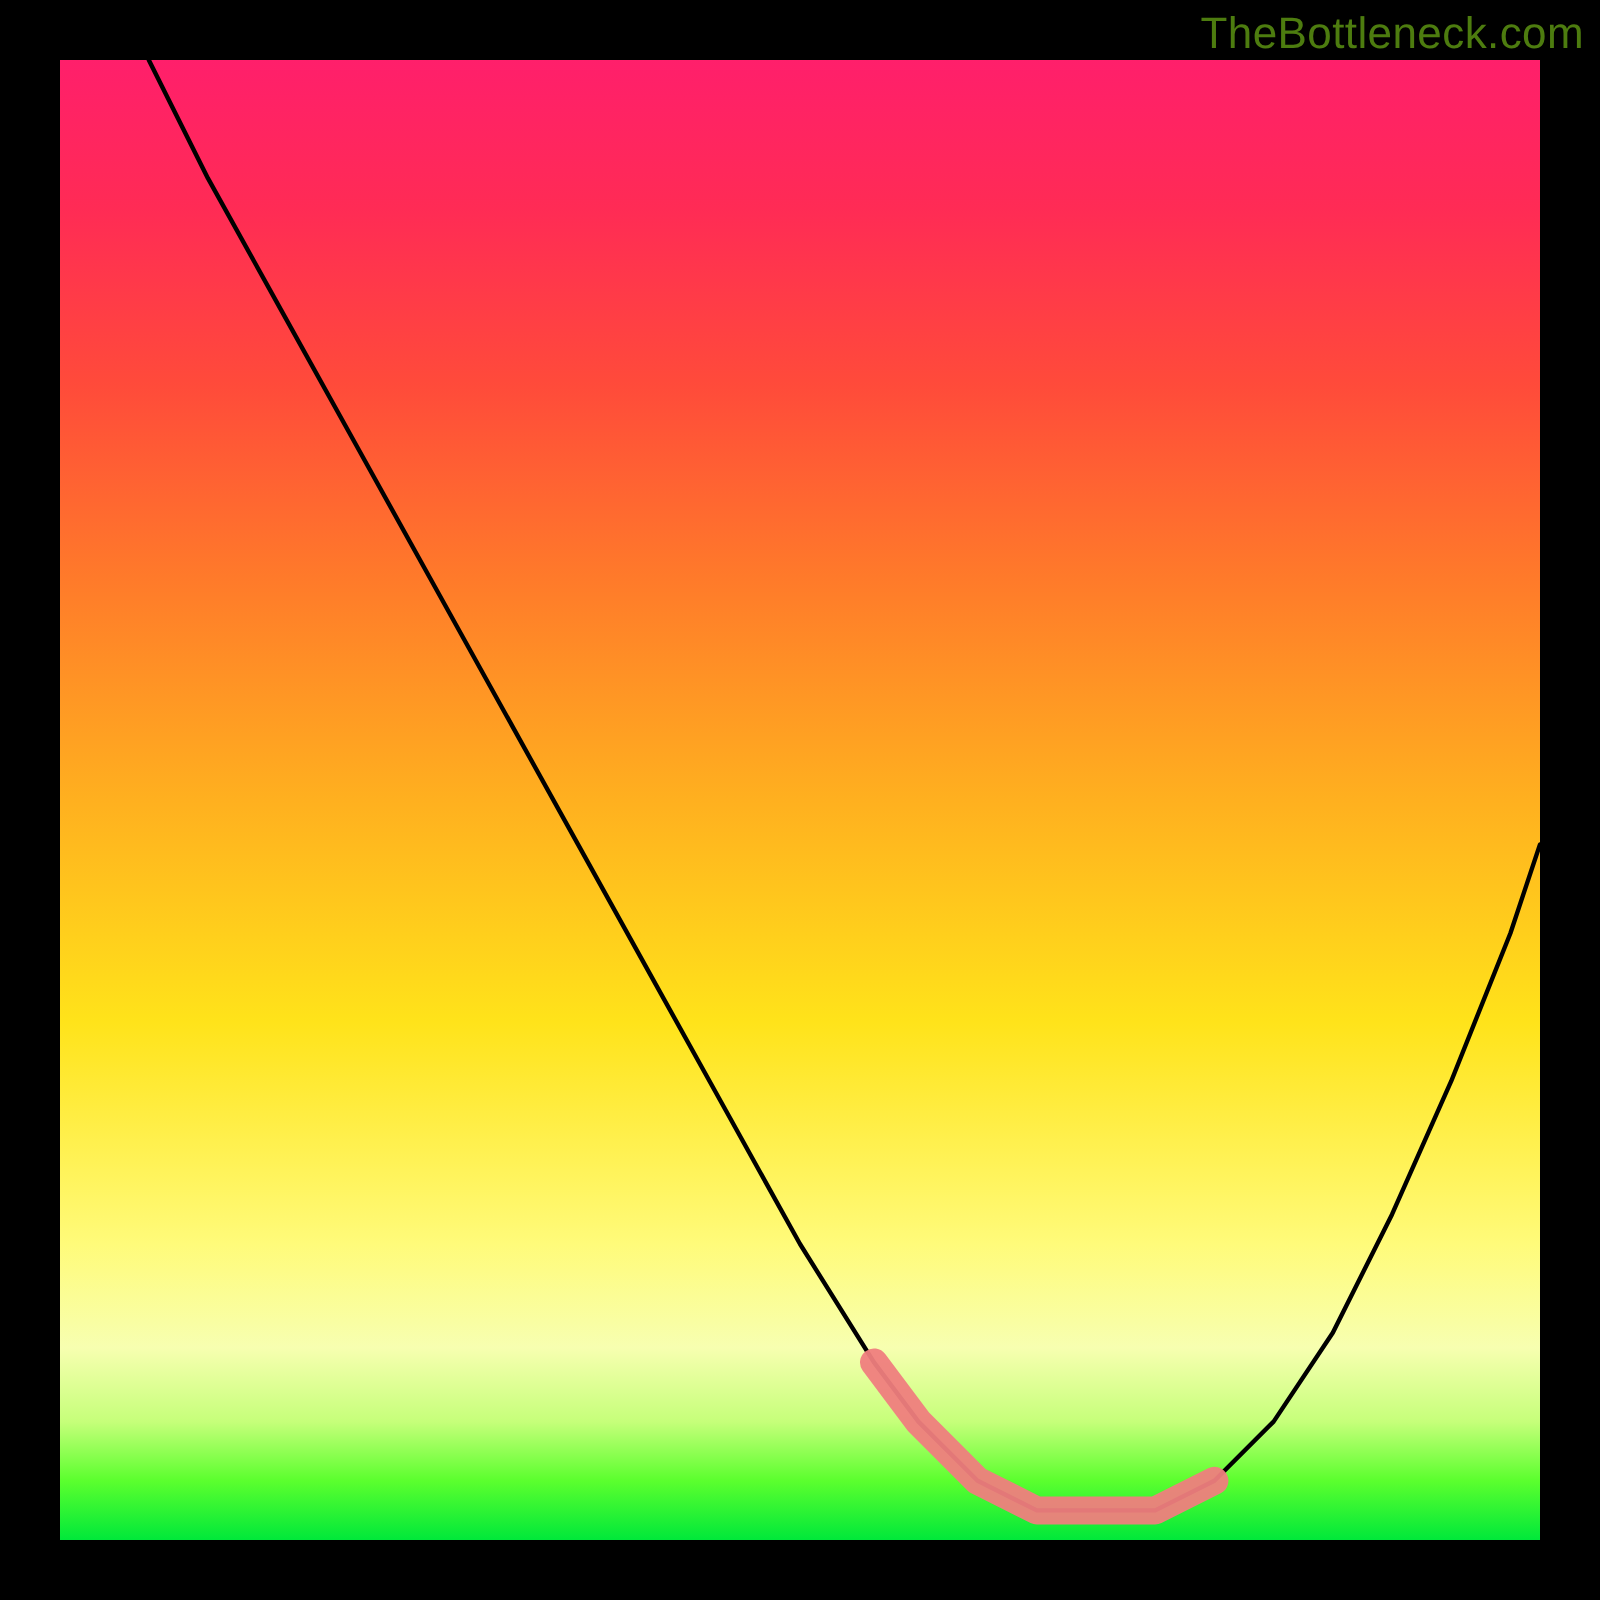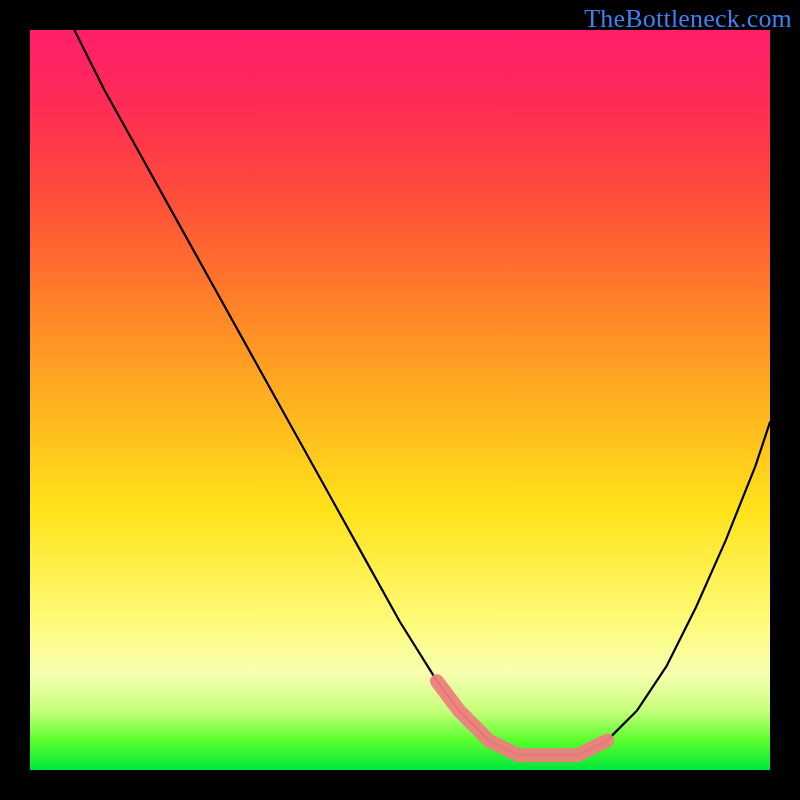--- a/index.html
+++ b/index.html
@@ -46,25 +46,24 @@
     left: 0;
     top: 0;
     width: 740px;
     height: 740px;
     overflow: visible;
   }
   .watermark {
     position: absolute;
     top: 4px;
     right: 8px;
-    color: #3b82f6;
-    font-size: 26px;
+    color: #4d7c0f;
+    font-size: 22px;
     font-weight: 500;
     letter-spacing: 0.2px;
-    font-family: Liberation Serif, serif;
   }
 </style>
 </head>
 <body>
 
 <div class="frame">
   <div class="plot-area">
     <svg class="curve" viewBox="0 0 740 740" preserveAspectRatio="none">
       <path id="curve-path" fill="none" stroke="#000" stroke-width="2.2" stroke-linecap="round" stroke-linejoin="round" d="M44.4 0.0 L74.0 59.2 L111.0 125.8 L148.0 192.4 L185.0 259.0 L222.0 325.6 L259.0 392.2 L296.0 458.8 L333.0 525.4 L370.0 592.0 L407.0 651.2 L429.2 680.8 L458.8 710.4 L488.4 725.2 L518.0 725.2 L547.6 725.2 L577.2 710.4 L606.8 680.8 L636.4 636.4 L666.0 577.2 L695.6 510.6 L725.2 436.6 L740.0 392.2"></path>
       <path id="highlight-path" fill="none" stroke="#ef7e7e" stroke-width="14" stroke-linecap="round" stroke-linejoin="round" opacity="0.95" d="M407.0 651.2 L429.2 680.8 L458.8 710.4 L488.4 725.2 L518.0 725.2 L547.6 725.2 L577.2 710.4"></path>

